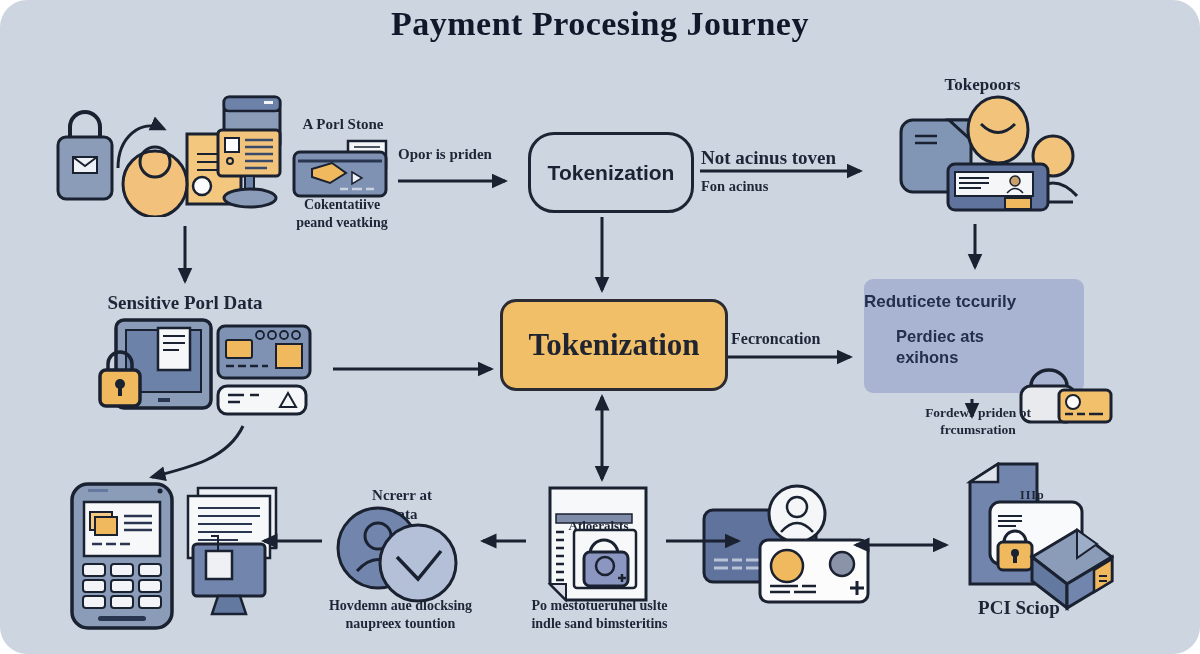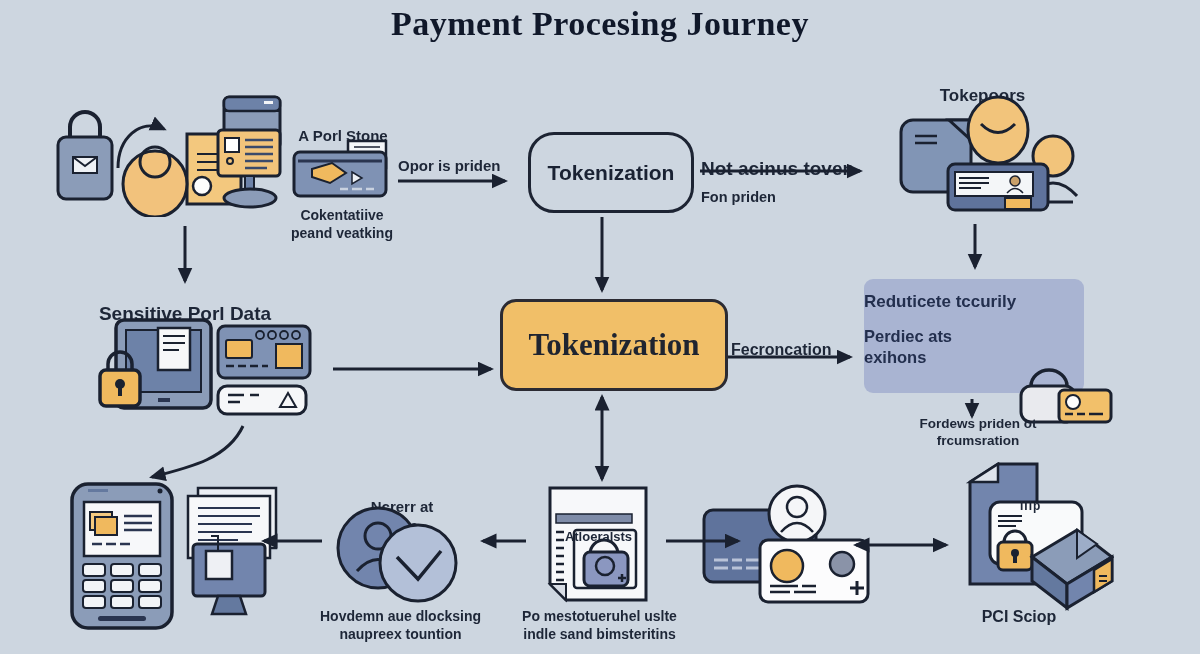--- a/index.html
+++ b/index.html
@@ -1,23 +1,23 @@
 <!DOCTYPE html>
 <html><head>
 <meta charset="utf-8">
 <style>
   html,body{margin:0;padding:0;}
   #canvas{
     position:relative;width:1200px;height:654px;overflow:hidden;
-    background:#cdd6e0;font-family:"Liberation Sans",sans-serif;
+    background:#cdd6e0;font-family:"Liberation Sans",sans-serif;border-radius:27px;
   }
   .abs{position:absolute;}
   .lbl{
-    font-family:Liberation Sans, sans-serif;font-weight:bold;color:#1d2637;
-    white-space:pre-line;line-height:1.28;margin-top:11px;
+    font-family:Liberation Serif, serif;font-weight:bold;color:#1d2637;
+    white-space:pre-line;line-height:1.28;
   }
   .center{text-align:center;}
   #title{
     left:0;top:5px;width:1200px;text-align:center;
     font-family:"Liberation Serif",serif;font-weight:bold;font-size:34px;
     color:#10182a;letter-spacing:.5px;
   }
   #top-token-box{
     left:528px;top:132px;width:160px;height:75px;
     border:3px solid #1d2433;border-radius:26px;
@@ -29,21 +29,21 @@
     background:#f1bf68;border:3px solid #2b2b33;border-radius:16px;
     display:flex;align-items:center;justify-content:center;
     font-family:"Liberation Serif",serif;font-weight:bold;font-size:31px;color:#1f2430;
   }
   #benefit-box{
     left:864px;top:279px;width:220px;height:114px;
     background:#a9b4d2;border-radius:9px;color:#232f4e;
     font-weight:bold;text-align:left;
   }
   #benefit-box .l1{margin-top:13px;font-size:17px;}
-  #benefit-box .l2{margin-top:14px;font-size:16.5px;white-space:pre-line;line-height:1.3;}
+  #benefit-box .l2{margin-top:14px;font-size:16.5px;white-space:pre-line;line-height:1.3;padding-left:32px;}
   svg{display:block;}
   #arrow-layer{left:0;top:0;pointer-events:none;}
 </style>
 </head>
 <body>
 
 <div id="canvas">
 
   <div id="title" class="abs">Payment Procesing Journey</div>
 
@@ -90,21 +90,21 @@
   <div class="abs lbl center" style="left:272px;top:196px;width:140px;font-size:14px">Cokentatiive
 peand veatking</div>
 
   <div class="abs lbl" style="left:398px;top:145px;width:130px;font-size:15px">Opor is priden</div>
 
   <div id="top-token-box" class="abs">
     <span>Tokenization</span>
   </div>
 
   <div class="abs lbl" style="left:701px;top:146px;width:175px;font-size:19px">Not acinus toven</div>
-  <div class="abs lbl" style="left:701px;top:177px;width:175px;font-size:14.5px">Fon priden</div>
+  <div class="abs lbl" style="left:701px;top:177px;width:175px;font-size:14.5px">Fon acinus</div>
 
   <div class="abs lbl center" style="left:925px;top:74px;width:115px;font-size:17px">Tokepoors</div>
   <svg class="abs" style="left:893px;top:92px" width="185" height="122" viewBox="0 0 185 122">
     <g>
       <path d="M20,28 h44 l14,0 v16 l0,44 a12,12 0 0 1 -12,12 h-46 a12,12 0 0 1 -12,-12 v-48 a12,12 0 0 1 12,-12 z" fill="#8195b5" stroke="#1a2130" stroke-width="3"></path>
       <polygon points="56,28 78,28 78,48" fill="#8195b5" stroke="#1a2130" stroke-width="3"></polygon>
       <path d="M22,44 h22 M22,51 h22" stroke="#1a2130" stroke-width="2.5"></path>
     </g>
     <g>
       <ellipse cx="105" cy="38" rx="30" ry="33" fill="#f2c47b" stroke="#1a2130" stroke-width="3"></ellipse>
@@ -266,21 +266,21 @@
     <g>
       <polygon points="90,95 135,68 170,95 125,122" fill="#8b9cb8" stroke="#1a2130" stroke-width="3"></polygon>
       <polygon points="135,68 155,82 135,96" fill="#9dadc8" stroke="#1a2130" stroke-width="2"></polygon>
       <polygon points="90,95 125,122 125,146 90,119" fill="#64799f" stroke="#1a2130" stroke-width="3"></polygon>
       <polygon points="125,122 170,95 170,119 125,146" fill="#7285ad" stroke="#1a2130" stroke-width="3"></polygon>
       <polygon points="152,108 170,97 170,119 152,130" fill="#f0b95e" stroke="#1a2130" stroke-width="2.5"></polygon>
       <path d="M157,114 h8 M157,119 h8" stroke="#1a2130" stroke-width="1.8"></path>
     </g>
   </svg>
   <div class="abs lbl" style="left:1020px;top:488px;font-size:12px;letter-spacing:1px">IIIp</div>
-  <div class="abs lbl center" style="left:944px;top:596px;width:150px;font-size:16px">PCI Sciop</div>
+  <div class="abs lbl center" style="left:944px;top:596px;width:150px;font-size:19px">PCI Sciop</div>
 
   <svg id="arrow-layer" class="abs" width="1200" height="654" viewBox="0 0 1200 654">
     <defs>
       <marker id="ah" markerWidth="6" markerHeight="6" refX="4.5" refY="2.5" orient="auto-start-reverse">
         <polygon points="0 0, 5.5 2.5, 0 5" fill="#1a2130"></polygon>
       </marker>
     </defs>
     <g stroke="#1a2130" stroke-width="3" fill="none">
       <path d="M118,168 C118,138 140,118 164,129" marker-end="url(#ah)"></path>
       <path d="M398,181 L505,181" marker-end="url(#ah)"></path>

